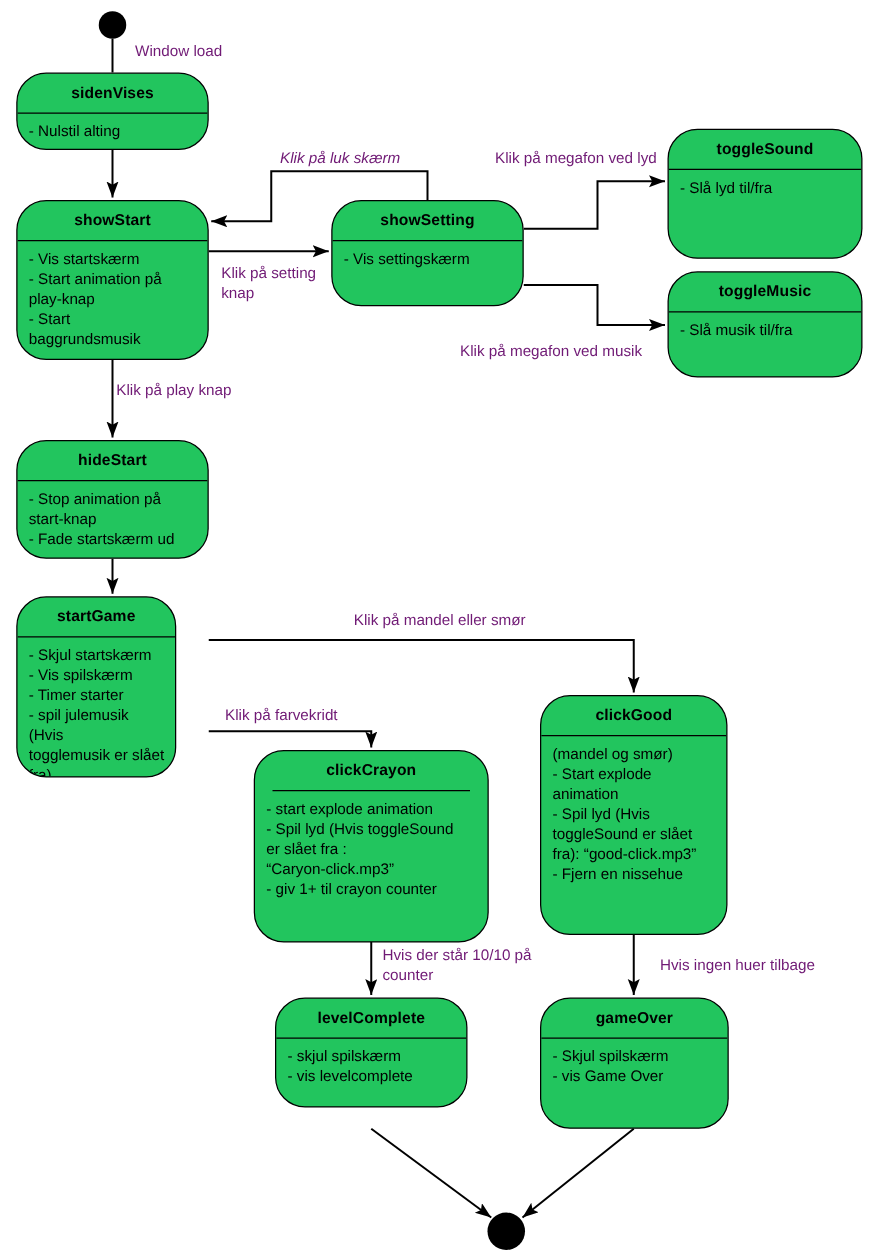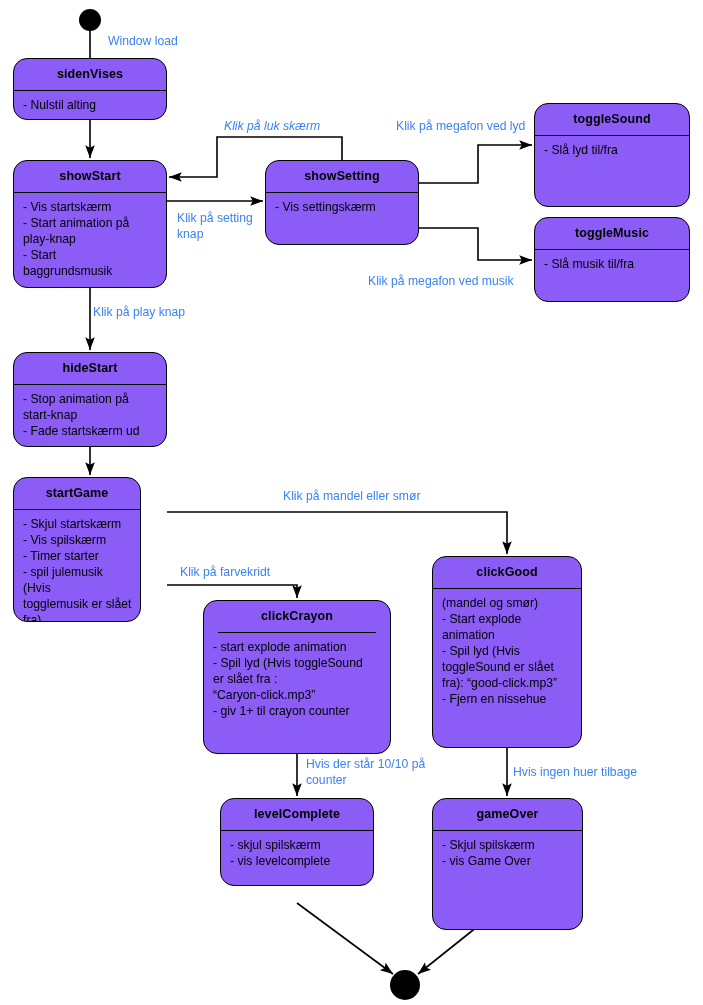--- a/index.html
+++ b/index.html
@@ -24,22 +24,22 @@
     left: 0;
     top: 0;
     width: 703px;
     height: 1005px;
     pointer-events: none;
   }
   .state-node {
     position: absolute;
     box-sizing: border-box;
     border: 1.6px solid #000000;
-    border-radius: 14px;
-    background: #8b5cf6;
+    border-radius: 24px;
+    background: #22c55e;
     overflow: hidden;
   }
   .state-title {
     text-align: center;
     font-weight: bold;
     font-size: 12.5px;
     letter-spacing: 0.1px;
     padding: 9px 4px 8px 4px;
     line-height: 1.1;
   }
@@ -54,21 +54,21 @@
   .state-body {
     font-size: 12.2px;
     line-height: 1.32;
     padding: 6px 8px 4px 9px;
     white-space: pre-wrap;
   }
   .edge-label {
     position: absolute;
     font-size: 12.2px;
     line-height: 1.3;
-    color: #3b82f6;
+    color: #701a75;
     white-space: pre-wrap;
   }
   .terminal-node {
     position: absolute;
     border-radius: 50%;
     background: #000000;
   }
 </style>
 </head>
 <body>
@@ -165,39 +165,39 @@
 toggleSound er slået
 fra): “good-click.mp3”
 - Fjern en nissehue</div>
       </div>
       <div class="state-node" style="left: 220px; top: 798px; width: 154px; height: 88px;">
         <div class="state-title">levelComplete</div>
         <div class="state-divider"></div>
         <div class="state-body">- skjul spilskærm
 - vis levelcomplete</div>
       </div>
-      <div class="state-node" style="left: 432px; top: 798px; width: 151px; height: 132px;">
+      <div class="state-node" style="left: 432px; top: 798px; width: 151px; height: 105px;">
         <div class="state-title">gameOver</div>
         <div class="state-divider"></div>
         <div class="state-body">- Skjul spilskærm
 - vis Game Over</div>
       </div>
     </div>
   <div id="labels-layer">
       <div class="edge-label" style="left: 108px; top: 34px;">Window load</div>
       <div class="edge-label" style="left: 177px; top: 211px;">Klik på setting
 knap</div>
       <div class="edge-label" style="left: 224px; top: 119px; font-style: italic;">Klik på luk skærm</div>
       <div class="edge-label" style="left: 396px; top: 119px;">Klik på megafon ved lyd</div>
       <div class="edge-label" style="left: 368px; top: 274px;">Klik på megafon ved musik</div>
       <div class="edge-label" style="left: 93px; top: 305px;">Klik på play knap</div>
       <div class="edge-label" style="left: 283px; top: 489px;">Klik på mandel eller smør</div>
       <div class="edge-label" style="left: 180px; top: 565px;">Klik på farvekridt</div>
       <div class="edge-label" style="left: 306px; top: 757px;">Hvis der står 10/10 på
 counter</div>
-      <div class="edge-label" style="left: 513px; top: 765px;">Hvis ingen huer tilbage</div>
+      <div class="edge-label" style="left: 528px; top: 765px;">Hvis ingen huer tilbage</div>
     </div>
   <div id="terminals-layer">
       <div class="terminal-node" style="left: 79px; top: 9px; width: 22px; height: 22px; background: rgb(0, 0, 0);"></div>
       <div class="terminal-node" style="left: 390px; top: 970px; width: 30px; height: 30px; background: rgb(0, 0, 0);"></div>
     </div>
 
 </div>
 
 </body></html>

